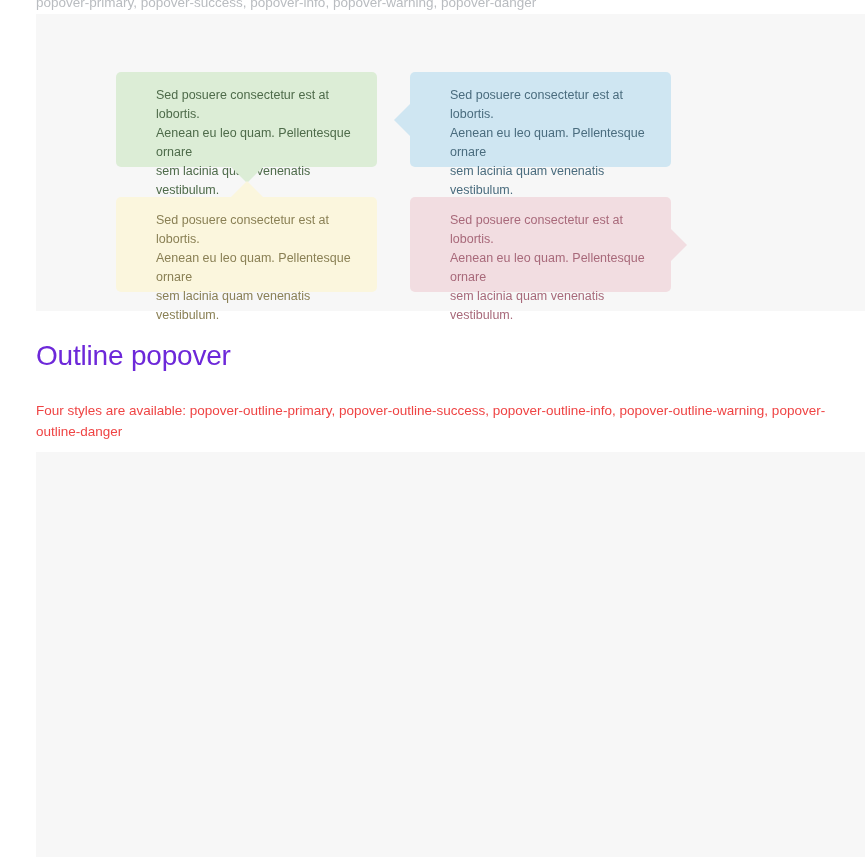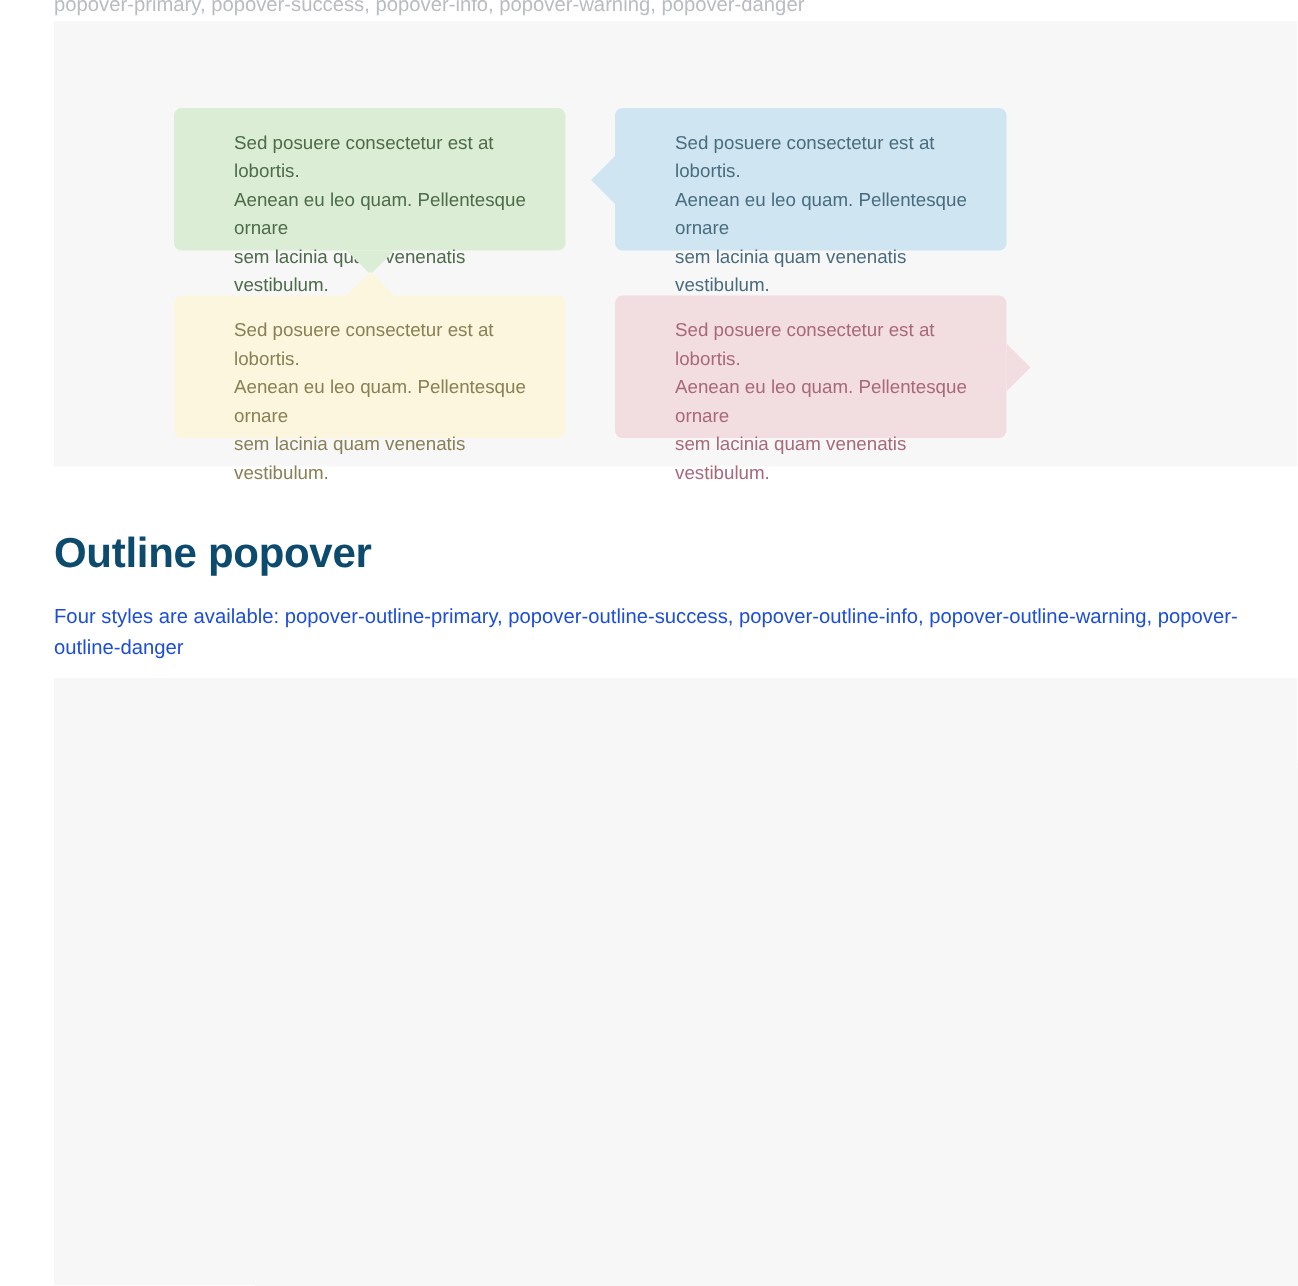--- a/index.html
+++ b/index.html
@@ -26,33 +26,33 @@
   }
   #panel-solid { top: 14px; height: 297px; }
   #panel-outline { top: 452px; height: 405px; }
 
   
   .section-head {
     position: absolute;
     left: 36px;
   }
   #outline-heading {
-    top: 352px;
+    top: 339px;
     font-size: 28px;
     line-height: 34px;
-    font-weight: 700;
-    color: #0c4a6e;
+    font-weight: 400;
+    color: #6d28d9;
     letter-spacing: -0.2px;
   }
   #outline-desc {
     top: 400px;
     width: 800px;
     font-size: 13.5px;
     line-height: 21px;
-    color: #1d4ed8;
+    color: #ef4444;
   }
 
   
   .pop {
     position: absolute;
     width: 261px;
     border-radius: 5px;
     font-size: 12.5px;
     line-height: 19px;
     padding: 14px 14px 14px 15px;

